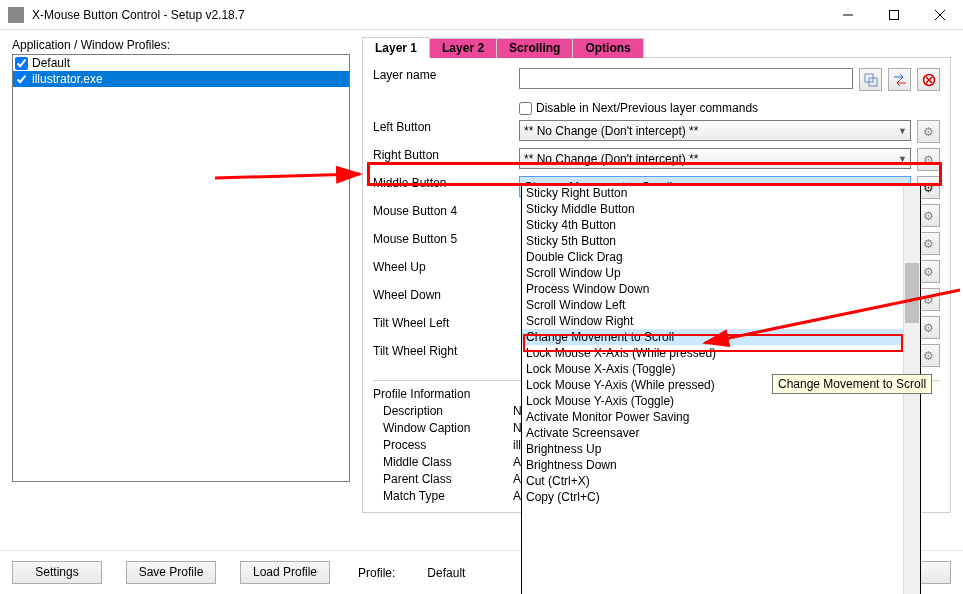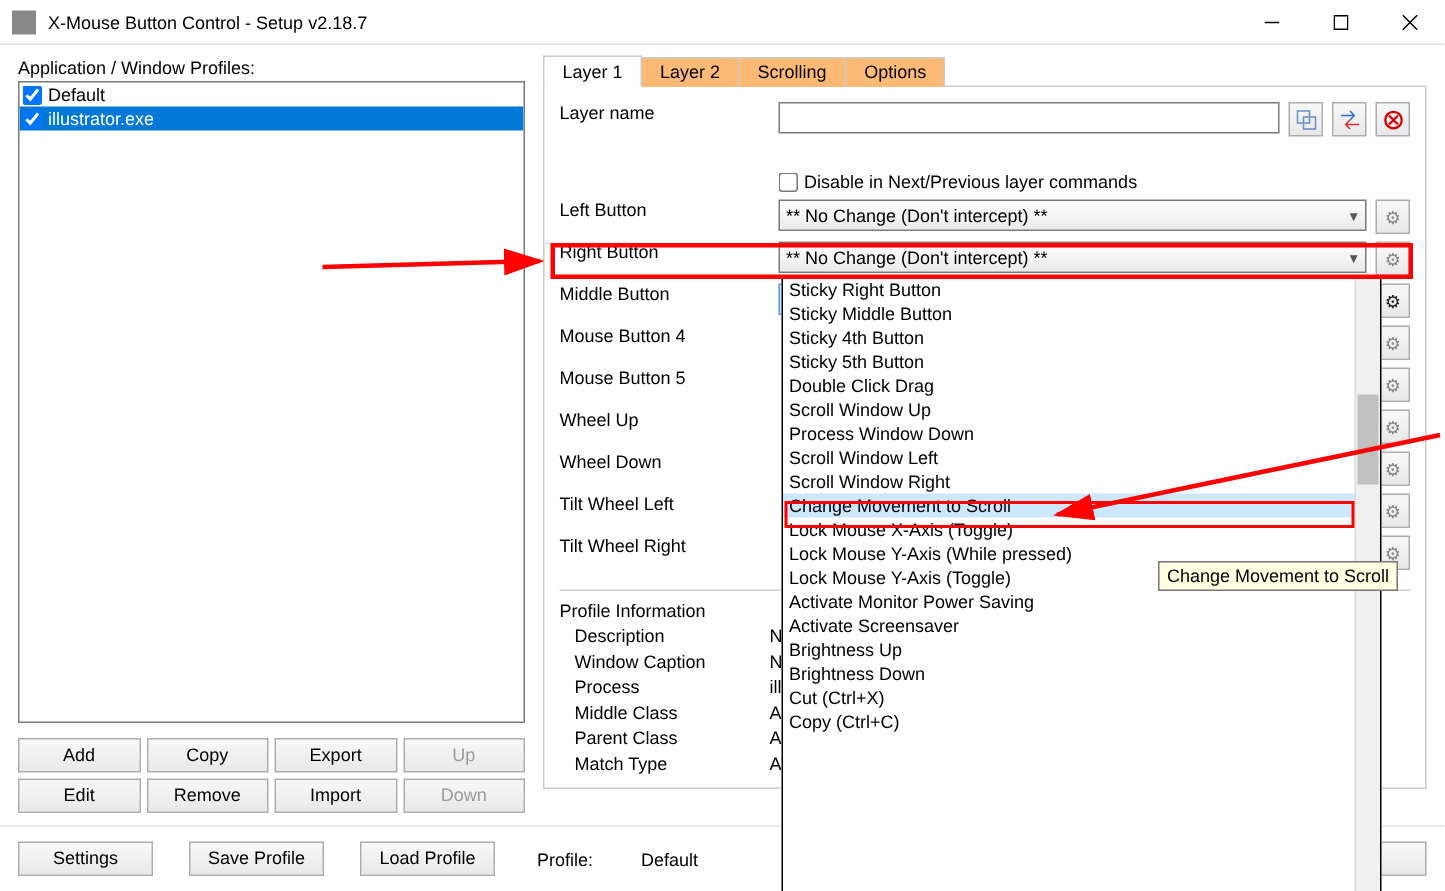--- a/index.html
+++ b/index.html
@@ -17,38 +17,38 @@
 .profile-list { border: 1px solid #7a7a7a; background: #fff; height: 428px; overflow: auto; }
 .profile-row { display: flex; align-items: center; height: 16px; padding: 0 2px; gap: 4px; }
 .profile-row.selected { background: #0078d7; color: #fff; }
 .profile-row input[type=checkbox] { margin: 0; width: 13px; height: 13px; }
 
 .btn-grid { margin-top: 10px; display: grid; grid-template-columns: repeat(4, 1fr); gap: 4px; }
 .btn { height: 23px; border: 1px solid #adadad; background: linear-gradient(#f8f8f8,#e8e8e8); text-align: center; line-height: 21px; cursor: default; }
 .btn.disabled { color: #9a9a9a; }
 
 .right-panel { position: absolute; top: 6px; left: 362px; right: 12px; bottom: 8px; }
-.tabs { display: flex; border-bottom: 1px solid #ccc; height: 22px; }
+.tabs { display: flex; border-bottom: 1px solid #ccc; height: 22px; font-weight: bold; }
 .tab { padding: 3px 12px; border: 1px solid #ccc; border-bottom: none; background: #fff; margin-right: -1px; position: relative; top: 1px; }
-.tab:not(.active) { background: #fdba74; top: 2px; height: 20px; padding-top: 2px; }
+.tab:not(.active) { background: #ec4899; top: 2px; height: 20px; padding-top: 2px; }
 .tab.active { border-bottom: 1px solid #fff; z-index: 1; }
 
 .tab-body { border: 1px solid #ccc; border-top: none; padding: 10px 10px 8px 10px; }
 
 .row { display: flex; align-items: flex-start; height: 28px; gap: 6px; }
 .lbl { width: 140px; padding-left: 0; }
 .txtin { flex: 1; height: 21px; border: 1px solid #7a7a7a; padding: 0 4px; background: #fff; }
 .sqbtn { width: 23px; height: 23px; border: 1px solid #adadad; background: linear-gradient(#f8f8f8,#e8e8e8); display: flex; align-items: center; justify-content: center; }
 .sqbtn.red svg path { stroke: #d40000; }
 .combo { flex: 1; height: 21px; border: 1px solid #7a7a7a; background: linear-gradient(#fdfdfd,#ebebeb); display: flex; align-items: center; padding: 0 4px; position: relative; }
 .combo .arrow { position: absolute; right: 3px; font-size: 9px; color: #555; }
 .gear { width: 23px; height: 23px; border: 1px solid #adadad; background: linear-gradient(#f8f8f8,#e8e8e8); display: flex; align-items: center; justify-content: center; color: #888; }
 .gear.active { color: #222; }
 
-.chk-row { margin-left: 146px; display: flex; align-items: center; height: 24px; gap: 4px; margin-top: 13px; }
+.chk-row { margin-left: 146px; display: flex; align-items: center; height: 24px; gap: 4px; }
 .chk-row input { margin: 0; }
 
 .middle-highlight { position: absolute; border: 3px solid #ff0000; pointer-events: none; z-index: 5; }
 
 .dropdown { position: absolute; border: 1px solid #000; background: #fff; z-index: 3; }
 .dropdown .dd-inner { overflow: hidden; }
 .dd-item { height: 16px; line-height: 16px; padding: 0 4px; white-space: nowrap; }
 .dd-item.hover { background: #cce8ff; }
 .dd-scrollbar { position: absolute; right: 0; top: 0; bottom: 0; width: 17px; background: #f0f0f0; border-left: 1px solid #ddd; }
 .dd-thumb { position: absolute; left: 1px; right: 1px; background: #c1c1c1; }
@@ -101,30 +101,20 @@
     <div class="profiles-label">Application / Window Profiles:</div>
     <div class="profile-list">
       <div class="profile-row">
         <input type="checkbox" checked="" style="">
         <span>Default</span>
       </div>
       <div class="profile-row selected">
         <input type="checkbox" checked="" style="">
         <span>illustrator.exe</span>
       </div>
-    </div>
-    <div class="btn-grid">
-      <div class="btn">Add</div>
-      <div class="btn">Copy</div>
-      <div class="btn">Export</div>
-      <div class="btn disabled">Up</div>
-      <div class="btn">Edit</div>
-      <div class="btn">Remove</div>
-      <div class="btn">Import</div>
-      <div class="btn disabled">Down</div>
     </div>
   </div>
 
   <div class="right-panel">
     <div class="tabs">
       <div class="tab active">Layer 1</div>
       <div class="tab">Layer 2</div>
       <div class="tab">Scrolling</div>
       <div class="tab">Options</div>
     </div>
@@ -267,20 +257,21 @@
       <div class="dd-item">Sticky Right Button</div>
       <div class="dd-item">Sticky Middle Button</div>
       <div class="dd-item">Sticky 4th Button</div>
       <div class="dd-item">Sticky 5th Button</div>
       <div class="dd-item">Double Click Drag</div>
       <div class="dd-item">Scroll Window Up</div>
       <div class="dd-item">Process Window Down</div>
       <div class="dd-item">Scroll Window Left</div>
       <div class="dd-item">Scroll Window Right</div>
       <div class="dd-item hover">Change Movement to Scroll</div>
+      <div class="dd-item">Lock Mouse X-Axis (While pressed)</div>
       <div class="dd-item">Lock Mouse X-Axis (Toggle)</div>
       <div class="dd-item">Lock Mouse Y-Axis (While pressed)</div>
       <div class="dd-item">Lock Mouse Y-Axis (Toggle)</div>
       <div class="dd-item">Activate Monitor Power Saving</div>
       <div class="dd-item">Activate Screensaver</div>
       <div class="dd-item">Brightness Up</div>
       <div class="dd-item">Brightness Down</div>
       <div class="dd-item">Cut (Ctrl+X)</div>
       <div class="dd-item">Copy (Ctrl+C)</div>
     </div>

